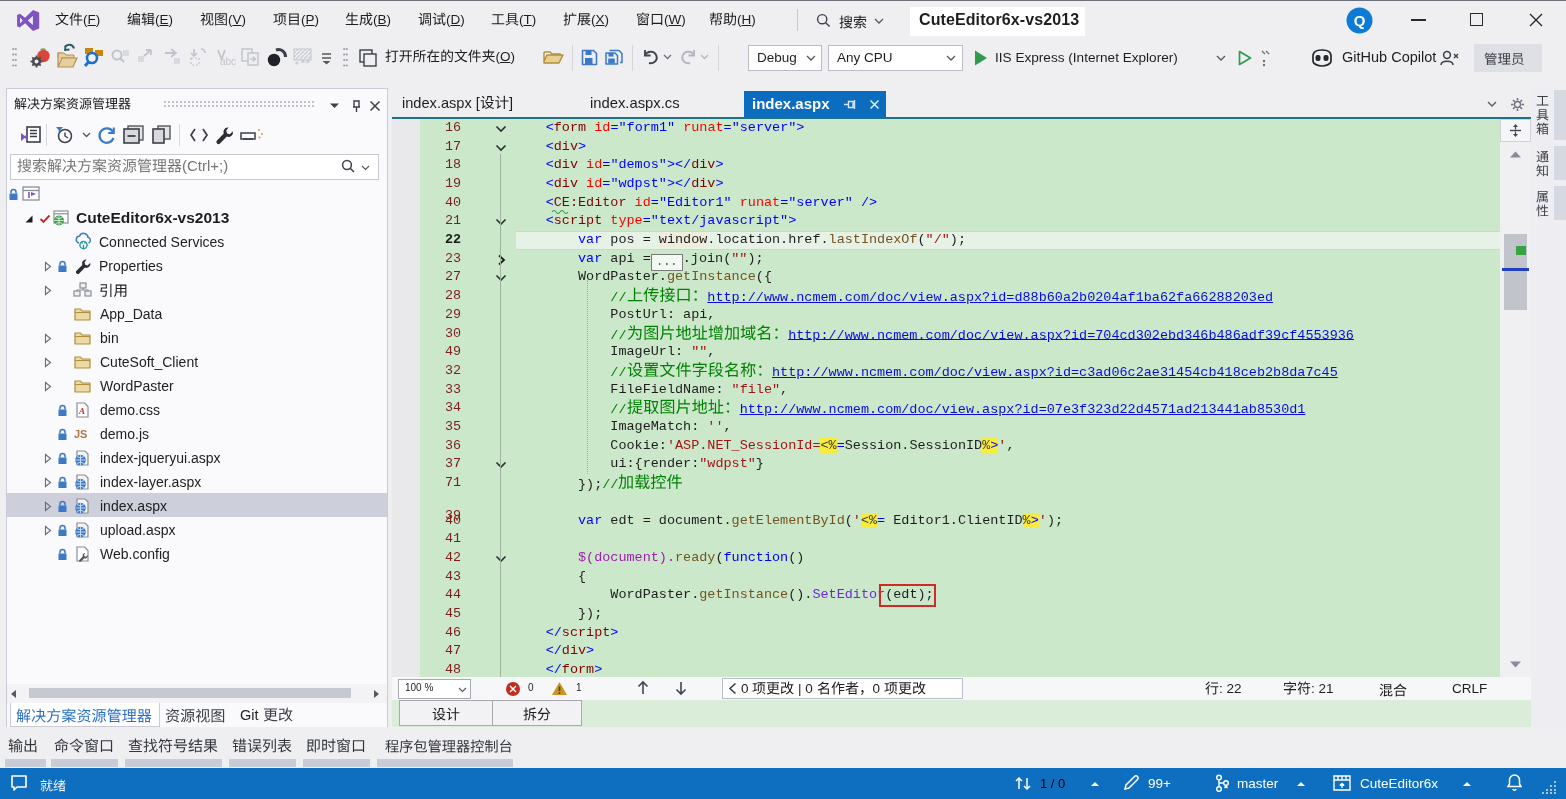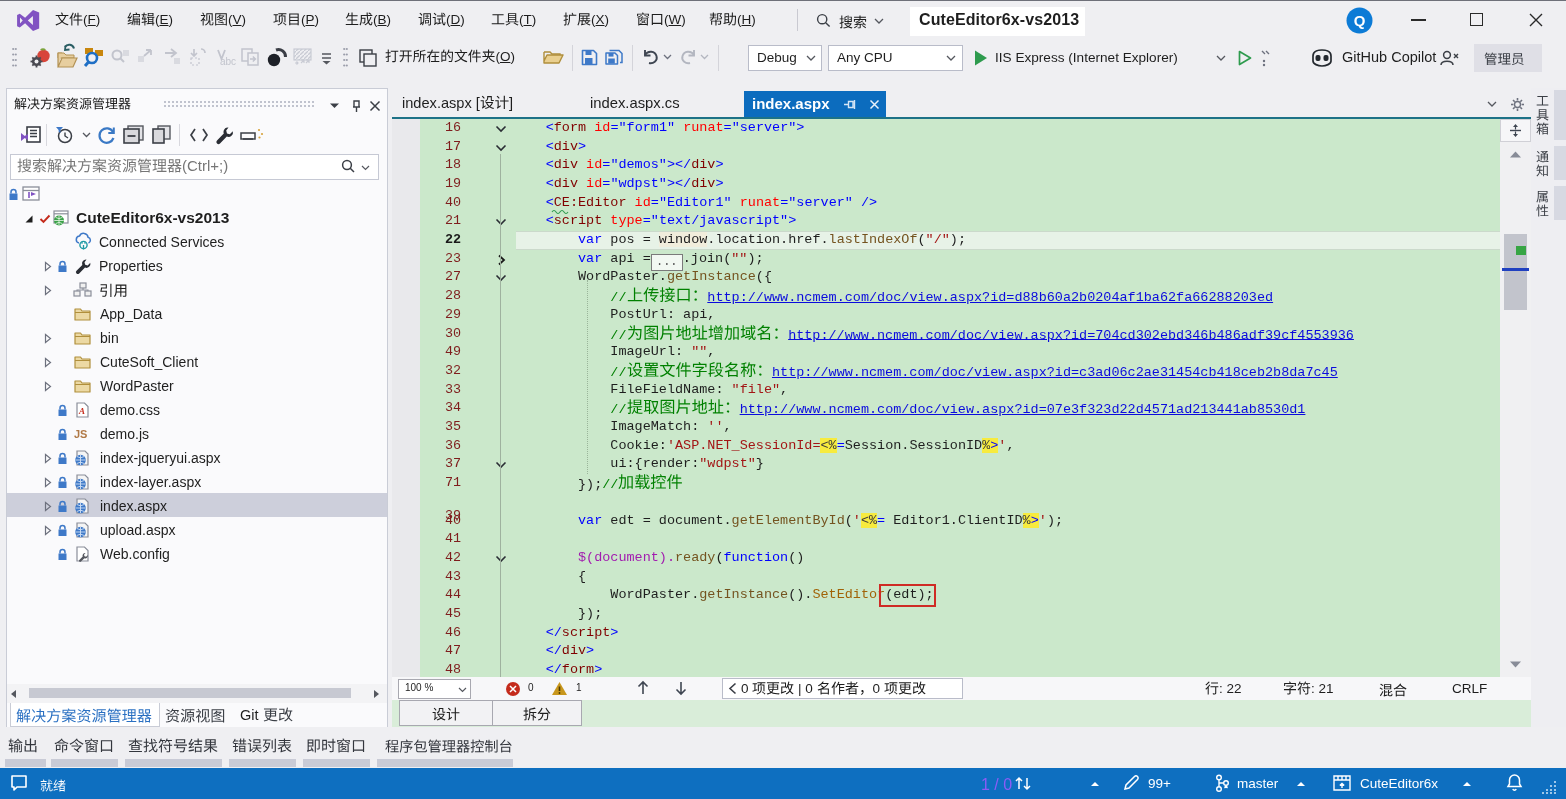--- a/index.html
+++ b/index.html
@@ -805,21 +805,21 @@
 <div class="cl" style="top:492.8px"><span style=""></span></div>
 <div class="ln" style="top:511.5px;">40</div>
 <div class="cl" style="top:511.5px"><span style="">            </span><span style="color:#0000FF;">var</span><span style="color:#1e1e1e;"> edt = document.</span><span style="color:#74531F;">getElementById</span><span style="color:#1e1e1e;">(</span><span style="color:#A31515;">'</span><span style="color:#3a3a3a;background:#F7EB3E;">&lt;%</span><span style="color:#0000FF;">=</span><span style="color:#1e1e1e;"> Editor1.ClientID</span><span style="color:#3a3a3a;background:#F7EB3E;">%</span><span style="color:#0000FF;background:#F7EB3E;">&gt;</span><span style="color:#A31515;">'</span><span style="color:#1e1e1e;">);</span></div>
 <div class="ln" style="top:530.2px;">41</div>
 <div class="cl" style="top:530.2px"><span style=""></span></div>
 <div class="ln" style="top:548.9px;">42</div>
 <div class="cl" style="top:548.9px"><span style="">            </span><span style="color:#a21caf;">$(document).</span><span style="color:#74531F;">ready</span><span style="color:#1e1e1e;">(</span><span style="color:#0000FF;">function</span><span style="color:#1e1e1e;">()</span></div>
 <div class="ln" style="top:567.6px;">43</div>
 <div class="cl" style="top:567.6px"><span style="">            </span><span style="color:#1e1e1e;">{</span></div>
 <div class="ln" style="top:586.3px;">44</div>
-<div class="cl" style="top:586.3px"><span style="">                </span><span style="color:#1e1e1e;">WordPaster.</span><span style="color:#74531F;">getInstance</span><span style="color:#1e1e1e;">().</span><span style="color:#a16207;font-family:Liberation Mono, monospace;">SetEditor</span><span style="color:#1e1e1e;">(edt);</span></div>
+<div class="cl" style="top:586.3px"><span style="">                </span><span style="color:#1e1e1e;">WordPaster.</span><span style="color:#74531F;">getInstance</span><span style="color:#1e1e1e;">().</span><span style="color:#6d28d9;font-family:Liberation Mono, monospace;">SetEditor</span><span style="color:#1e1e1e;">(edt);</span></div>
 <div class="ln" style="top:605.0px;">45</div>
 <div class="cl" style="top:605.0px"><span style="">            </span><span style="color:#1e1e1e;">});</span></div>
 <div class="ln" style="top:623.7px;">46</div>
 <div class="cl" style="top:623.7px"><span style="">        </span><span style="color:#0000FF;">&lt;/</span><span style="color:#800000;">script</span><span style="color:#0000FF;">&gt;</span></div>
 <div class="ln" style="top:642.4px;">47</div>
 <div class="cl" style="top:642.4px"><span style="">        </span><span style="color:#0000FF;">&lt;/</span><span style="color:#800000;">div</span><span style="color:#0000FF;">&gt;</span></div>
 <div class="ln" style="top:661.1px;">48</div>
 <div class="cl" style="top:661.1px"><span style="">        </span><span style="color:#0000FF;">&lt;/</span><span style="color:#800000;">form</span><span style="color:#0000FF;">&gt;</span></div>
 <svg class="a" style="left:495px;top:124.8px" width="12" height="8">
       <path d="M1.5 1.5 L6 6 L10.5 1.5" fill="none" stroke="#2a2d34" stroke-width="1.6"></path>
@@ -1033,21 +1033,21 @@
     </svg>
 <div class="a" style="left:40px;top:776px"><svg width="26" height="13.78" style="vertical-align:-2.34px;">
         <g fill="#fff" transform="translate(0,11.44) scale(0.013000,-0.013000)">
           <use href="#g5c31" x="0"></use>
           <use href="#g7eea" x="1000"></use>
         </g>
       </svg></div>
 <svg class="a" style="left:1014px;top:775px" width="18" height="17">
       <path d="M5 3 v11 M2 6 l3 -3 3 3 M13 14 V3 M10 11 l3 3 3 -3" stroke="#fff" stroke-width="1.5" fill="none"></path>
     </svg>
-<div class="a" style="left:981px;top:776px;color:#8b5cf6;font-size:16px">1 / 0</div>
+<div class="a" style="left:1040px;top:776px;color:#000000;font-size:13px">1 / 0</div>
 <svg class="a" style="left:1090px;top:781px" width="10" height="6">
       <path d="M1 5 L5 1 L9 5 Z" fill="#fff"></path>
     </svg>
 <svg class="a" style="left:1122px;top:774px" width="18" height="18">
       <path d="M3 15 l1 -4 8.5 -8.5 a1.6 1.6 0 0 1 3 3 L7 14 Z" fill="none" stroke="#fff" stroke-width="1.5"></path>
     </svg>
 <div class="a" style="left:1148px;top:776px;color:#fff;font-size:13.5px">99+</div>
 <svg class="a" style="left:1213px;top:773px" width="18" height="21">
       <circle cx="6" cy="4.5" r="2.3" fill="none" stroke="#fff" stroke-width="1.4"></circle>
       <circle cx="6" cy="16" r="2.3" fill="none" stroke="#fff" stroke-width="1.4"></circle>

